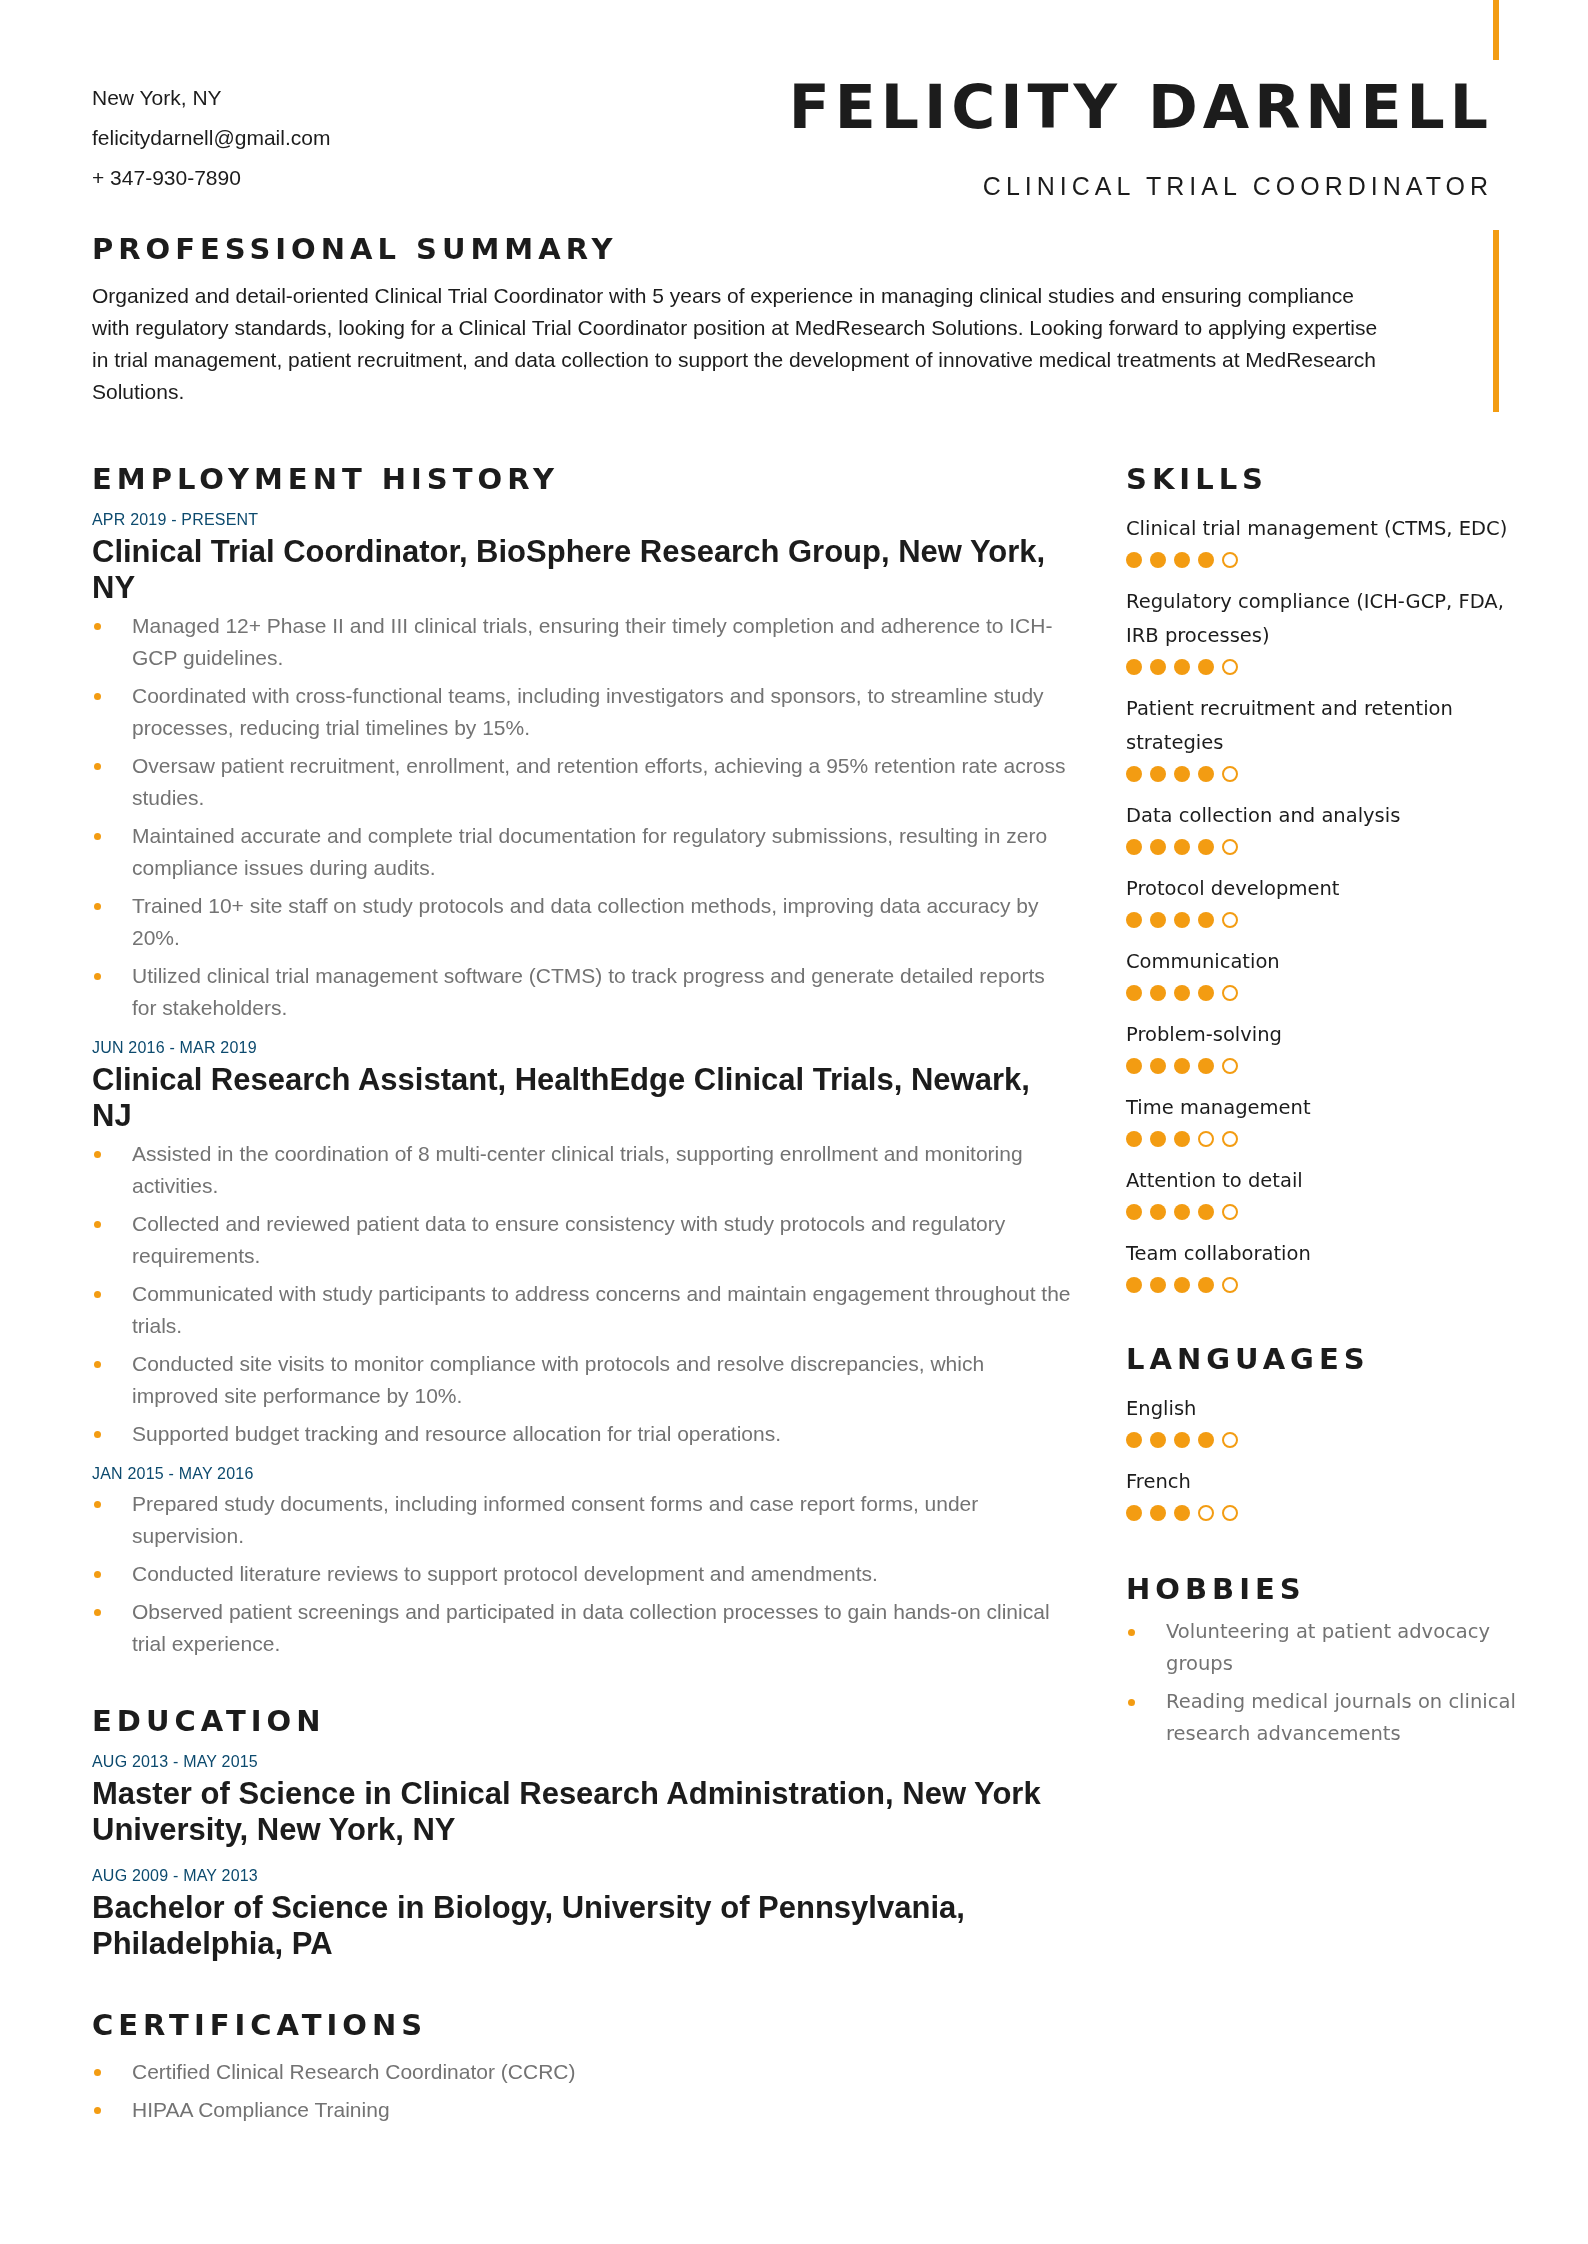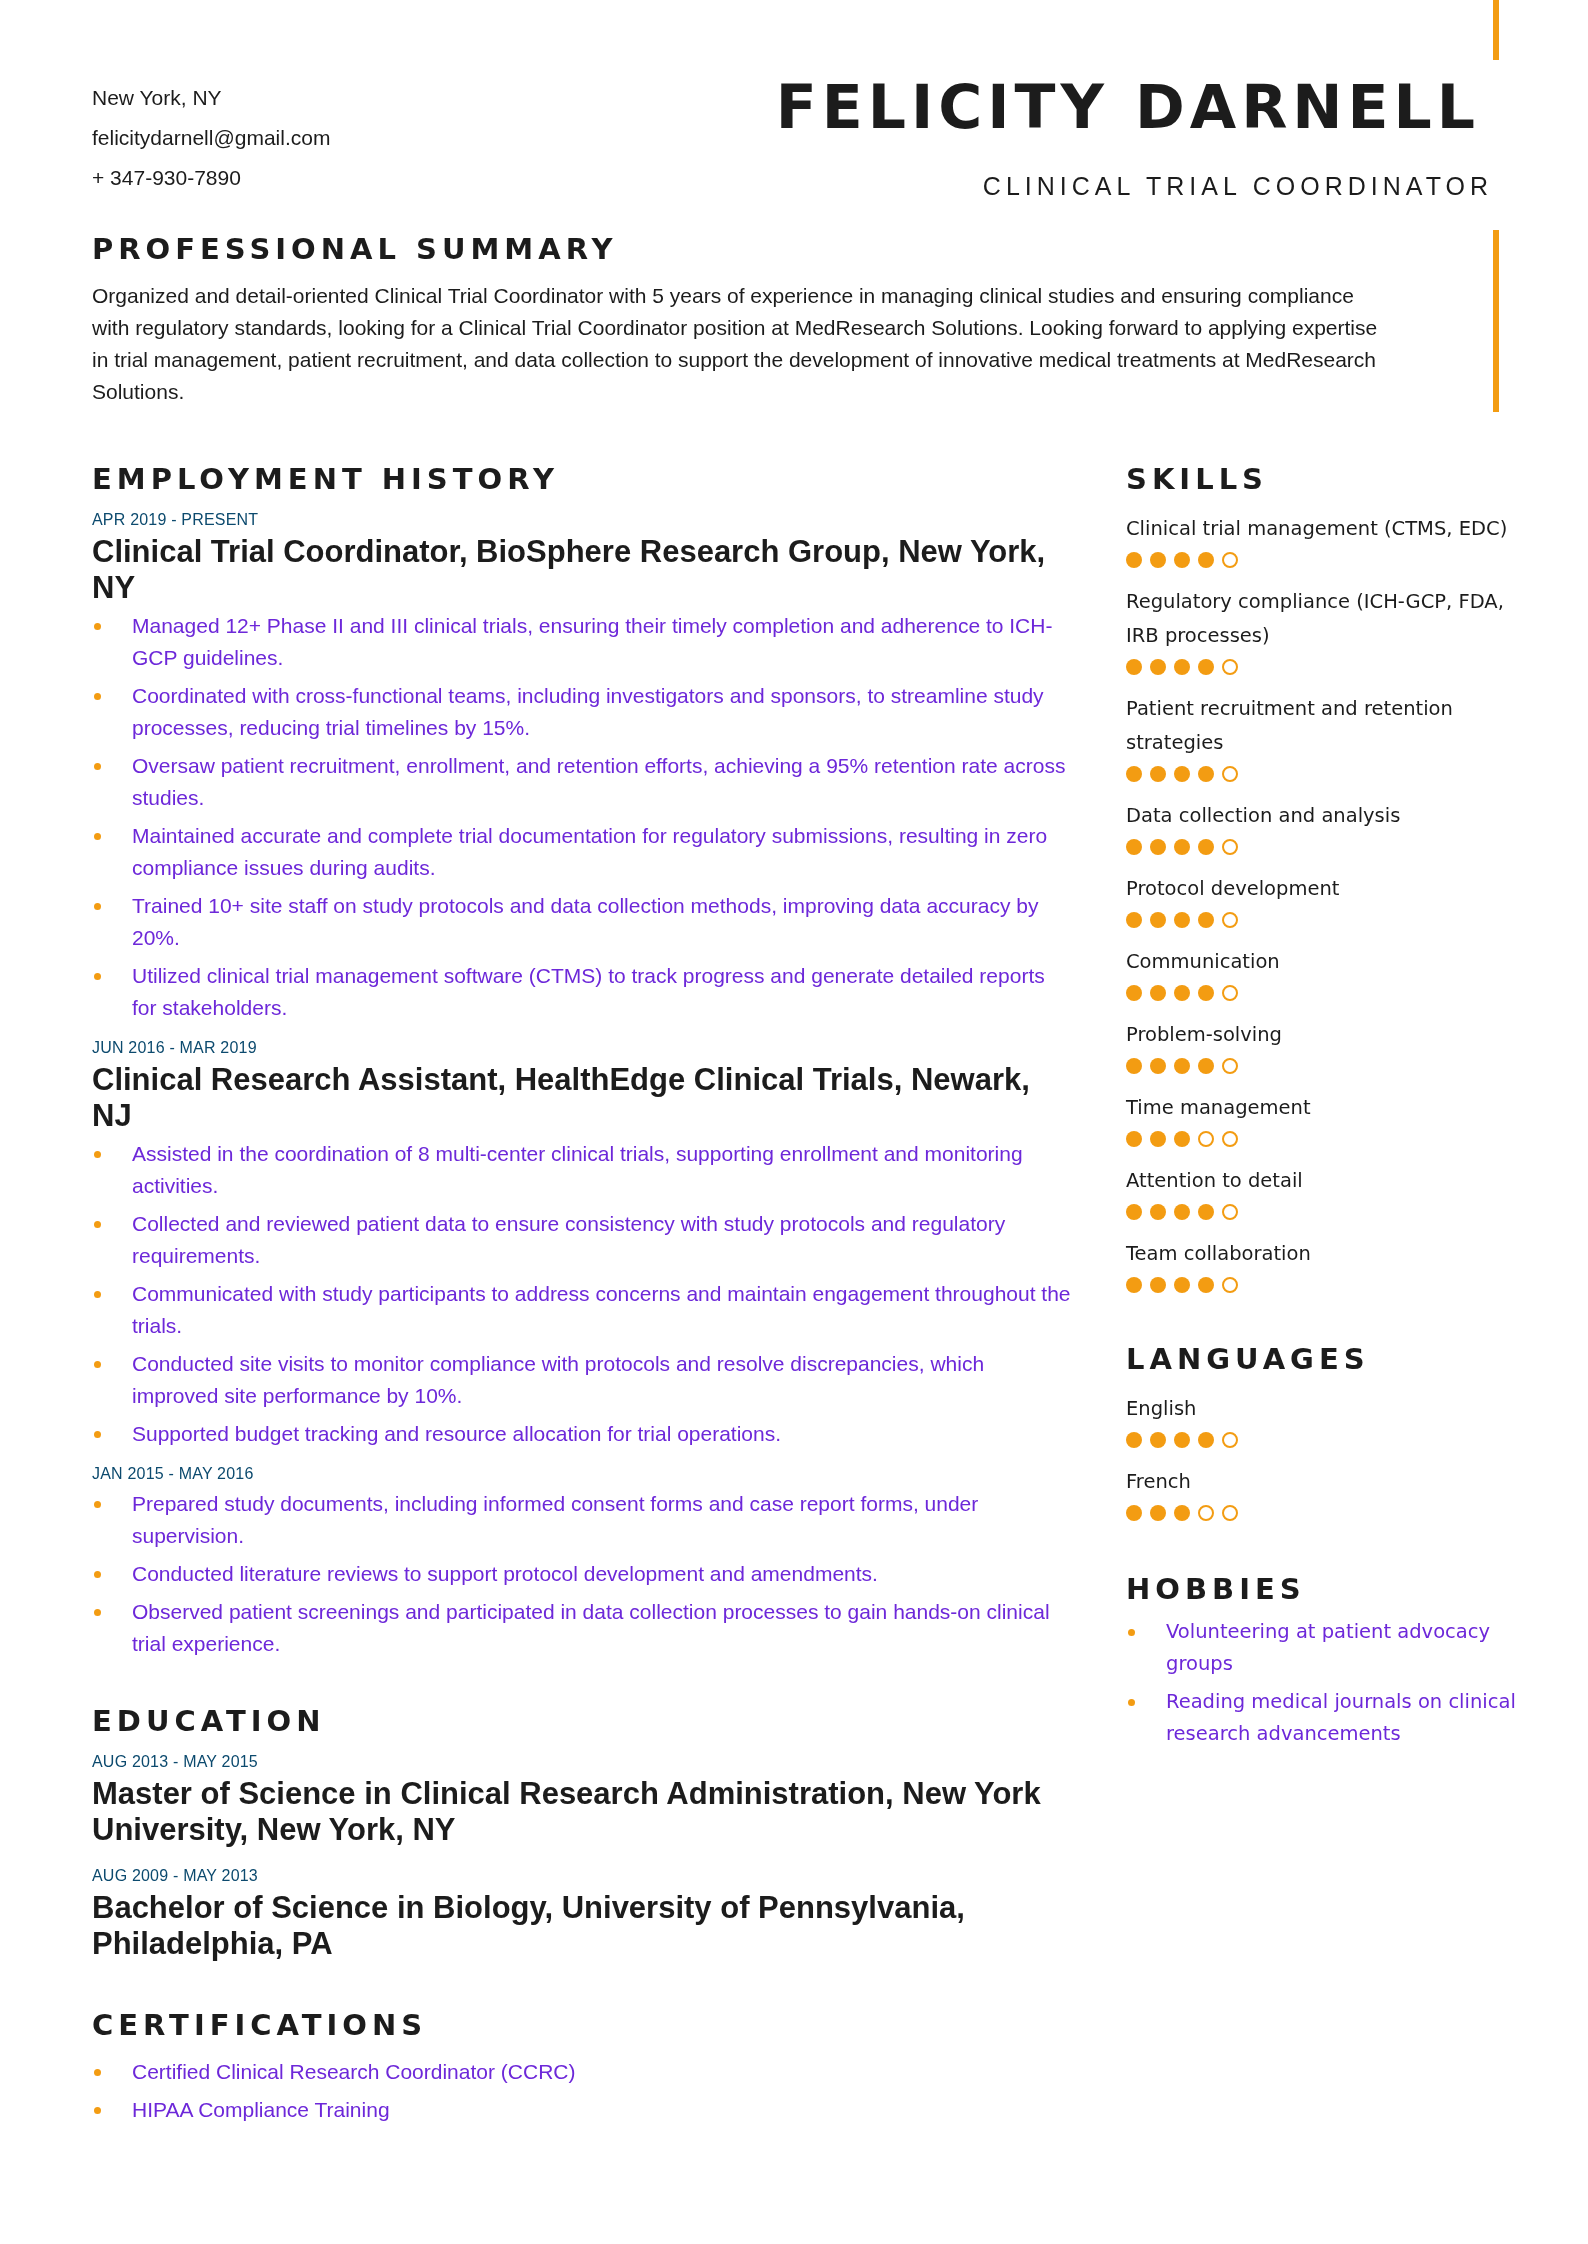--- a/index.html
+++ b/index.html
@@ -8,21 +8,21 @@
       width: 1588px; height: 2244px; position: relative; overflow: hidden;
       font-family: "Liberation Sans", sans-serif; color: #1c1c1c;
     }
     .accent-bar { position: absolute; left: 1493px; width: 6px; background: #F39C12; }
     .accent-bar.top { top: 0; height: 60px; }
     .accent-bar.mid { top: 230px; height: 182px; }
 
     .contact { position: absolute; left: 92px; top: 78px; font-size: 21px; line-height: 40px; color: #1c1c1c; }
 
     .name {
-      position: absolute; right: 108px; top: 72px;
+      position: absolute; right: 95px; top: 72px;
       font-family: "DejaVu Sans", sans-serif; font-weight: bold;
       font-size: 60px; letter-spacing: 5px; color: #1c1c1c; white-space: nowrap;
     }
     .job-title {
       position: absolute; right: 95px; top: 172px;
       font-size: 25px; letter-spacing: 5px; color: #1c1c1c; white-space: nowrap;
     }
 
     .section-heading {
       font-family: "DejaVu Sans", sans-serif; font-weight: bold;
@@ -31,21 +31,21 @@
     .summary { position: absolute; left: 92px; top: 232px; width: 1300px; }
     .summary p { margin-top: 14px; font-size: 21px; line-height: 32px; color: #1c1c1c; width: 1300px; }
 
     .main-col { position: absolute; left: 92px; top: 462px; width: 980px; }
     .job { margin-top: 14px; }
     .date { font-size: 16px; color: #0c4a6e; letter-spacing: 0.2px; line-height: 20px; }
     .role { font-weight: bold; font-size: 31px; line-height: 36px; color: #1c1c1c; margin-top: 4px; }
     ul.bullets { list-style: none; margin-top: 4px; }
     ul.bullets li {
       position: relative; padding-left: 40px; font-size: 21px; line-height: 32px;
-      margin-bottom: 6px; color: #6d28d9;
+      margin-bottom: 6px; color: #737373;
     }
     ul.bullets li .dot {
       position: absolute; left: 2px; top: 13px; width: 7px; height: 7px;
       border-radius: 50%; background: #F39C12;
     }
     .edu-section { margin-top: 44px; }
     .edu-item { margin-top: 14px; }
     .edu-item + .edu-item { margin-top: 18px; }
     .edu-item .role { line-height: 36px; }
     .cert-section { margin-top: 46px; }

